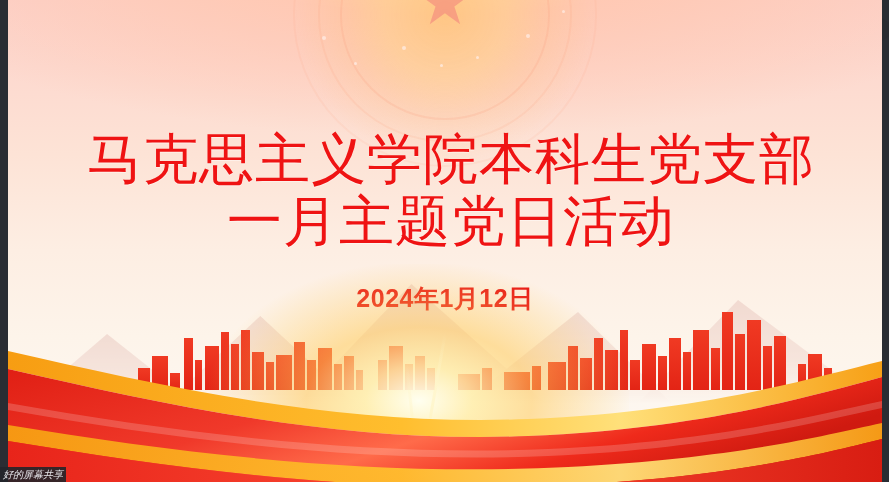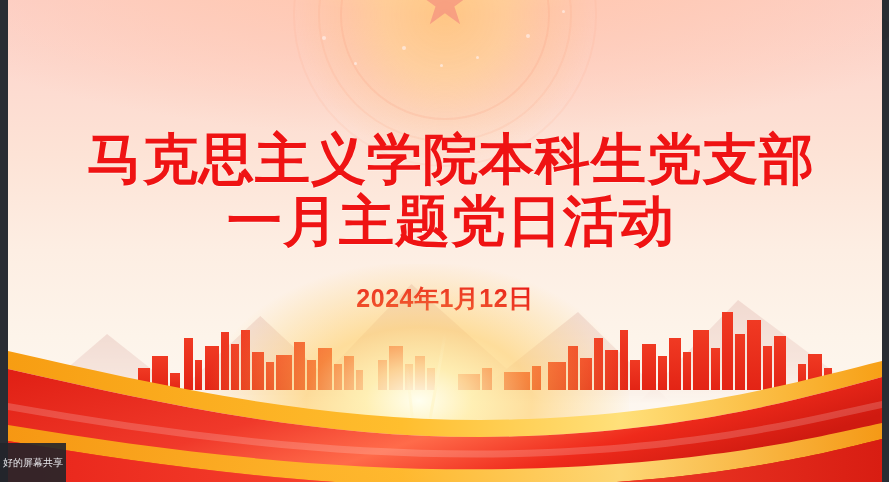--- a/index.html
+++ b/index.html
@@ -44,21 +44,21 @@
   .r3{width:300px;height:300px;border-color:rgba(250,150,110,.16);}
   .star{
     position:absolute;left:50%;top:152px;transform:translate(-50%,-50%);
     font-size:64px;line-height:1;color:rgba(238,110,96,.72);
   }
   .speck{position:absolute;border-radius:50%;background:rgba(255,255,255,.75);}
 
   
   .titleblock{position:absolute;left:0;right:0;top:128px;text-align:center;z-index:12;}
   .title-line{
-    display:block;color:#ef1313;font-weight:700;letter-spacing:1px;
+    display:block;color:#ef1313;font-weight:400;letter-spacing:1px;
     font-size:55px;line-height:62px;
     text-shadow:0 1px 0 rgba(255,255,255,.45);
     margin-left:12px;
   }
   .title-line.l2{font-size:55px;}
   .date{
     display:block;margin-top:30px;color:#e81414;font-weight:700;
     font-size:25px;letter-spacing:.5px;
   }
 
@@ -119,21 +119,21 @@
     position:absolute;top:18px;right:0;width:7px;height:23px;z-index:61;
     background:rgba(40,43,48,.93);
     clip-path:polygon(0 0,100% 22%,100% 78%,0 100%);
   }
 
   .share-toast{
     position:absolute;left:0;bottom:0;z-index:60;
     height:15px;max-width:63px;overflow:hidden;
     background:rgba(34,37,42,.90);
     color:#e6e6ea;font-size:10px;line-height:15px;
-    padding:12px 3px;white-space:nowrap;
+    padding:0 3px;white-space:nowrap;font-style:italic;
   }
 </style>
 </head>
 <body>
 
 <div class="viewport">
 
   <div class="rail left"></div>
   <div class="rail right"></div>
 

